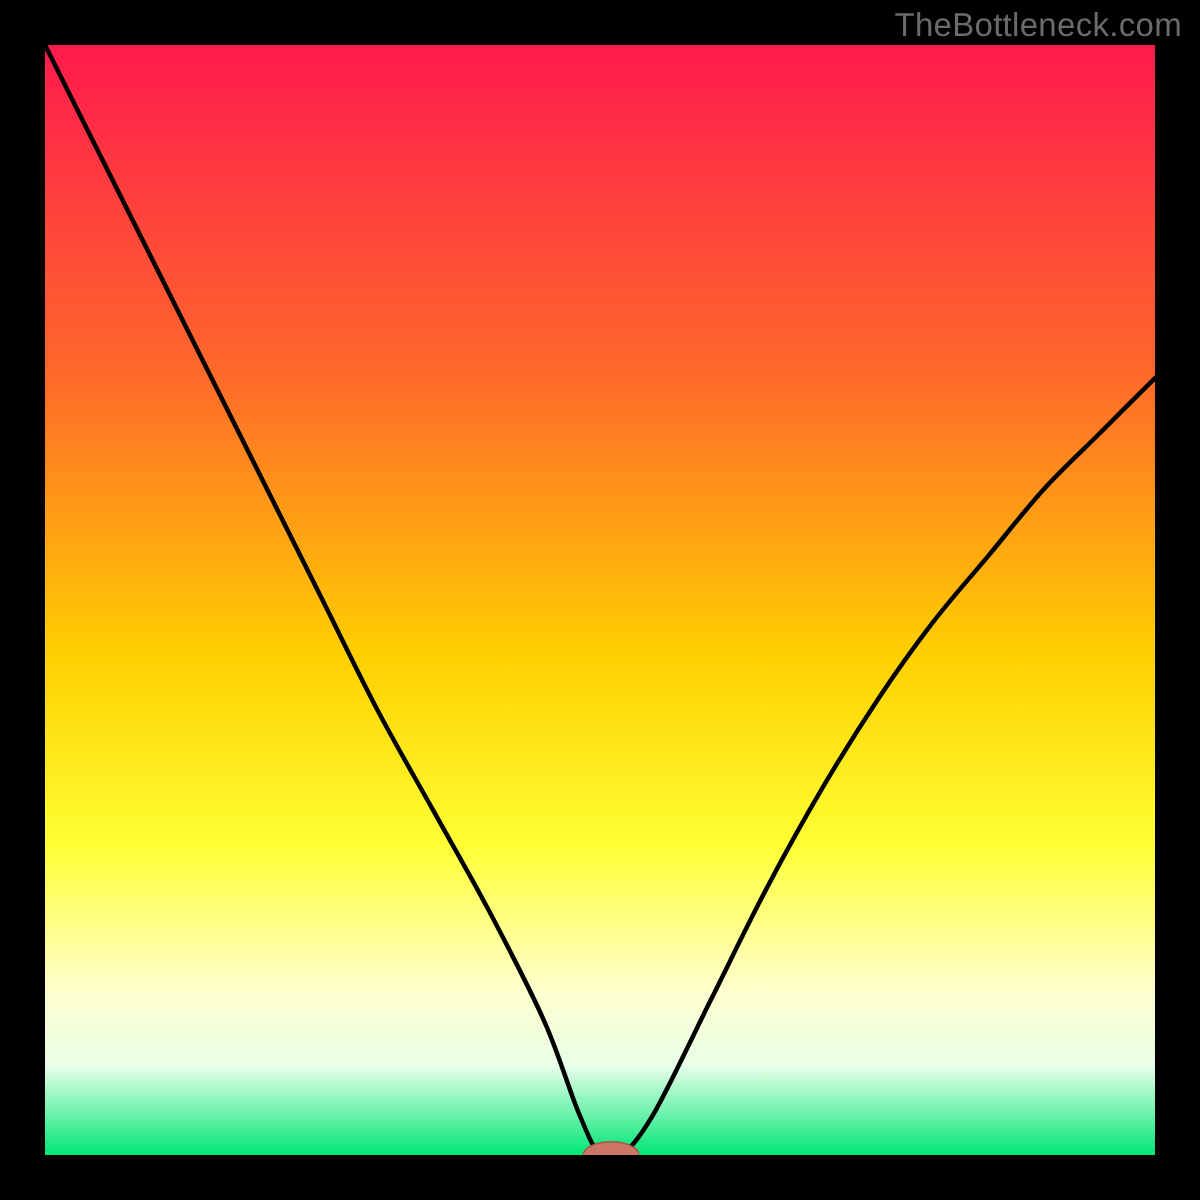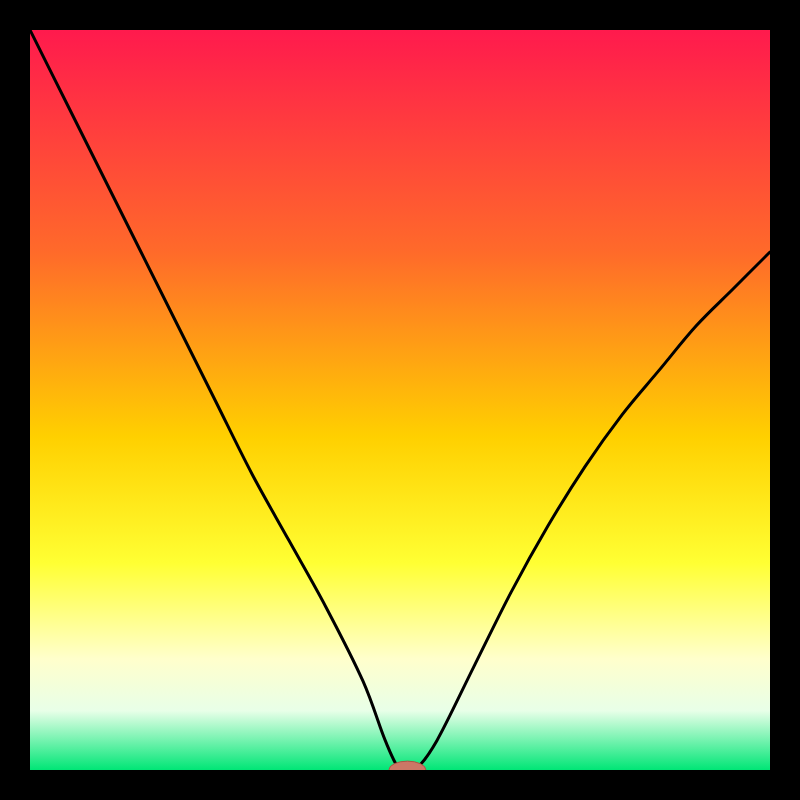--- a/index.html
+++ b/index.html
@@ -49,20 +49,21 @@
     font-size: 22px;
     letter-spacing: 0.2px;
     user-select: none;
   }
 </style>
 </head>
 <body>
 
 <div class="frame">
 
+  <div class="watermark">TheBottleneck.com</div>
 
   <div class="plot">
     <svg viewBox="0 0 740 740" preserveAspectRatio="none">
       <defs>
         <linearGradient id="bg-grad" x1="0" y1="0" x2="0" y2="1">
         <stop offset="0%" stop-color="#ff1a4d"></stop>
             <stop offset="30%" stop-color="#ff6a2a"></stop>
             <stop offset="55.00000000000001%" stop-color="#ffd000"></stop>
             <stop offset="72%" stop-color="#ffff33"></stop>
             <stop offset="85%" stop-color="#ffffcc"></stop>

